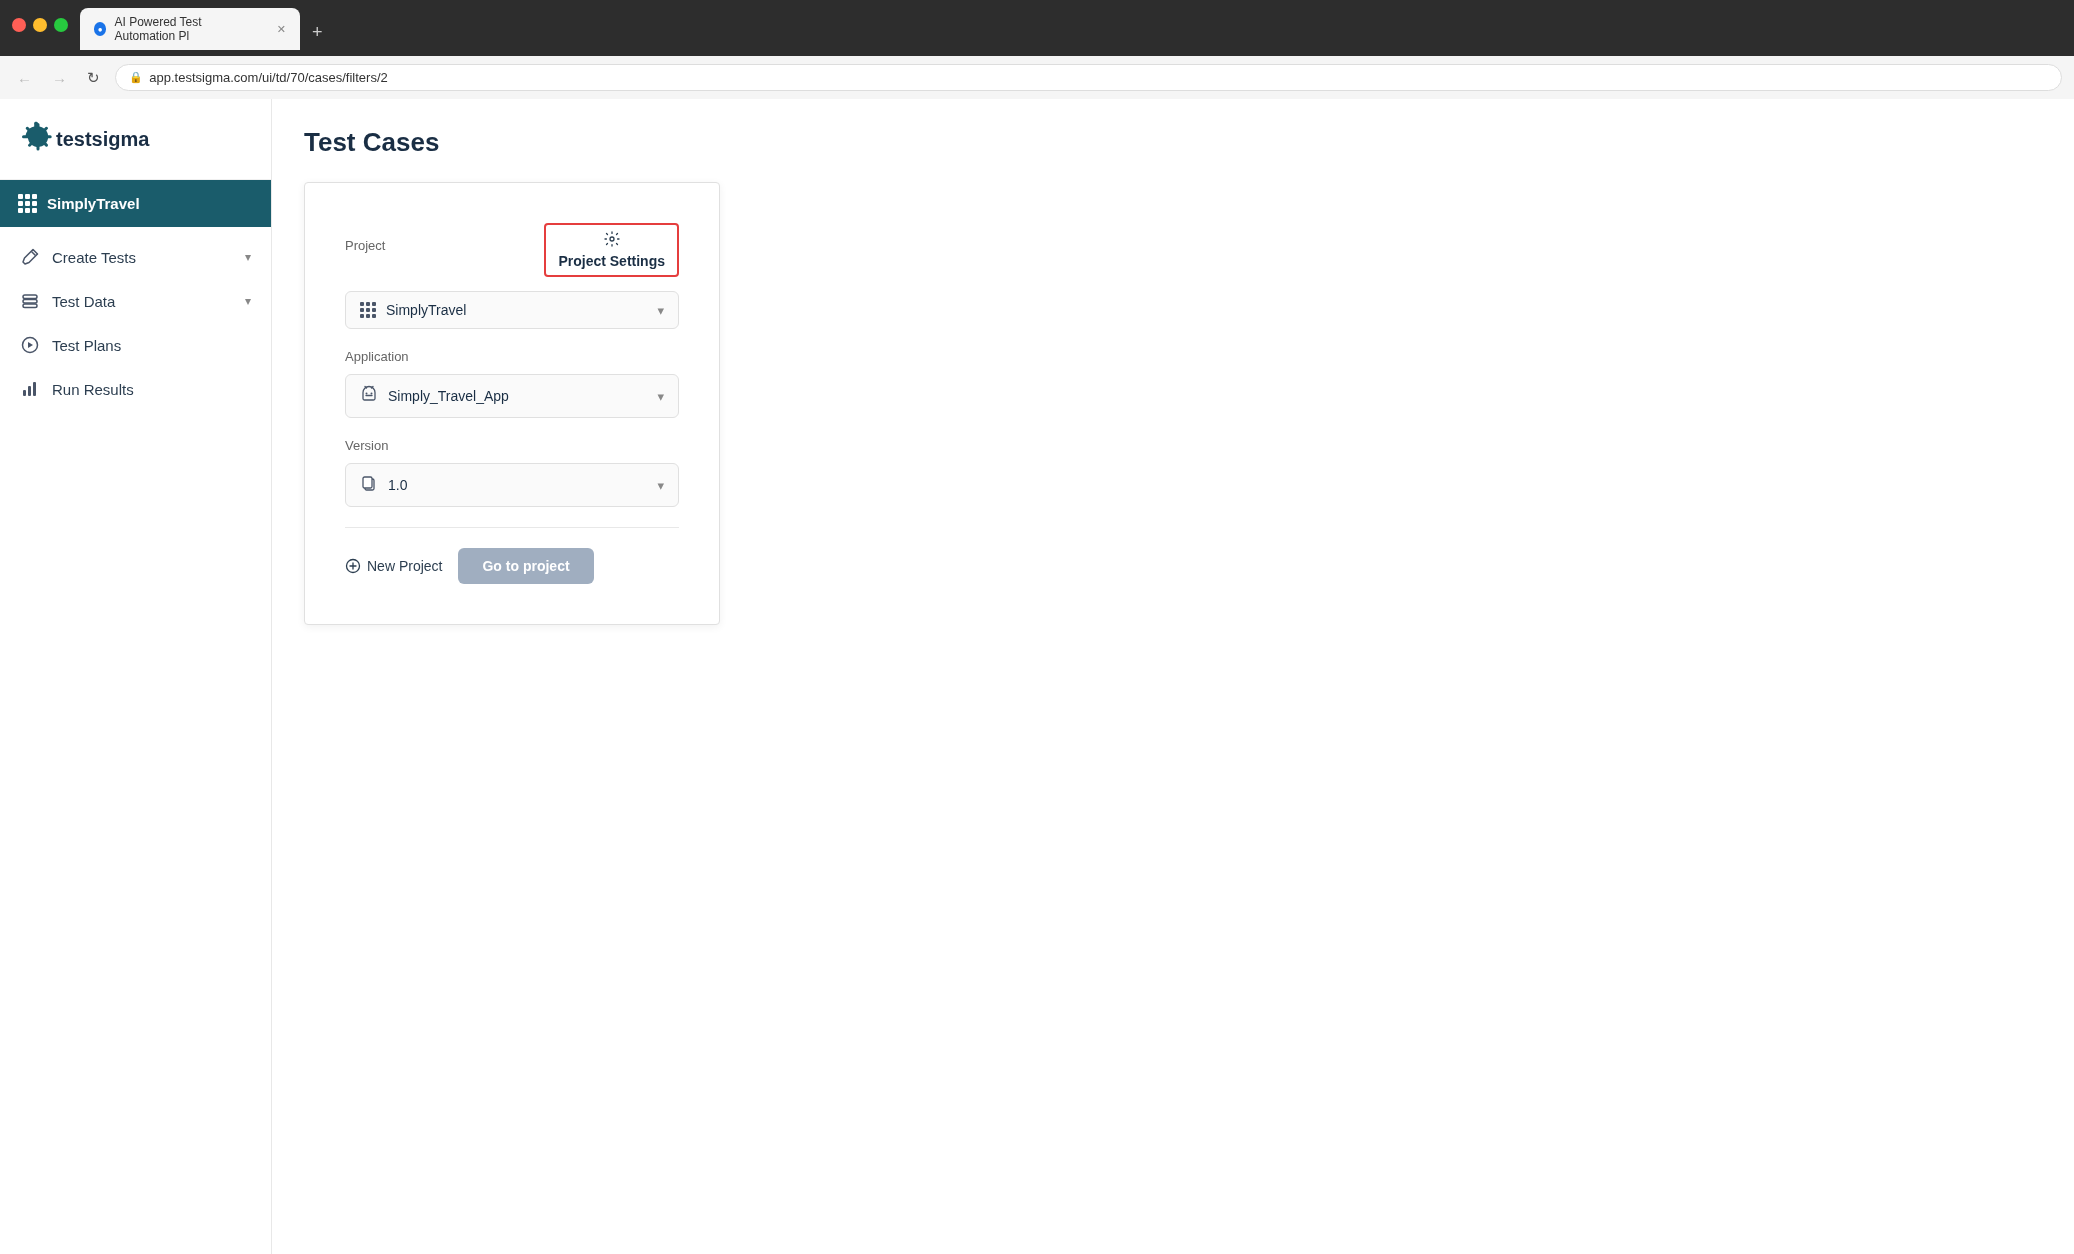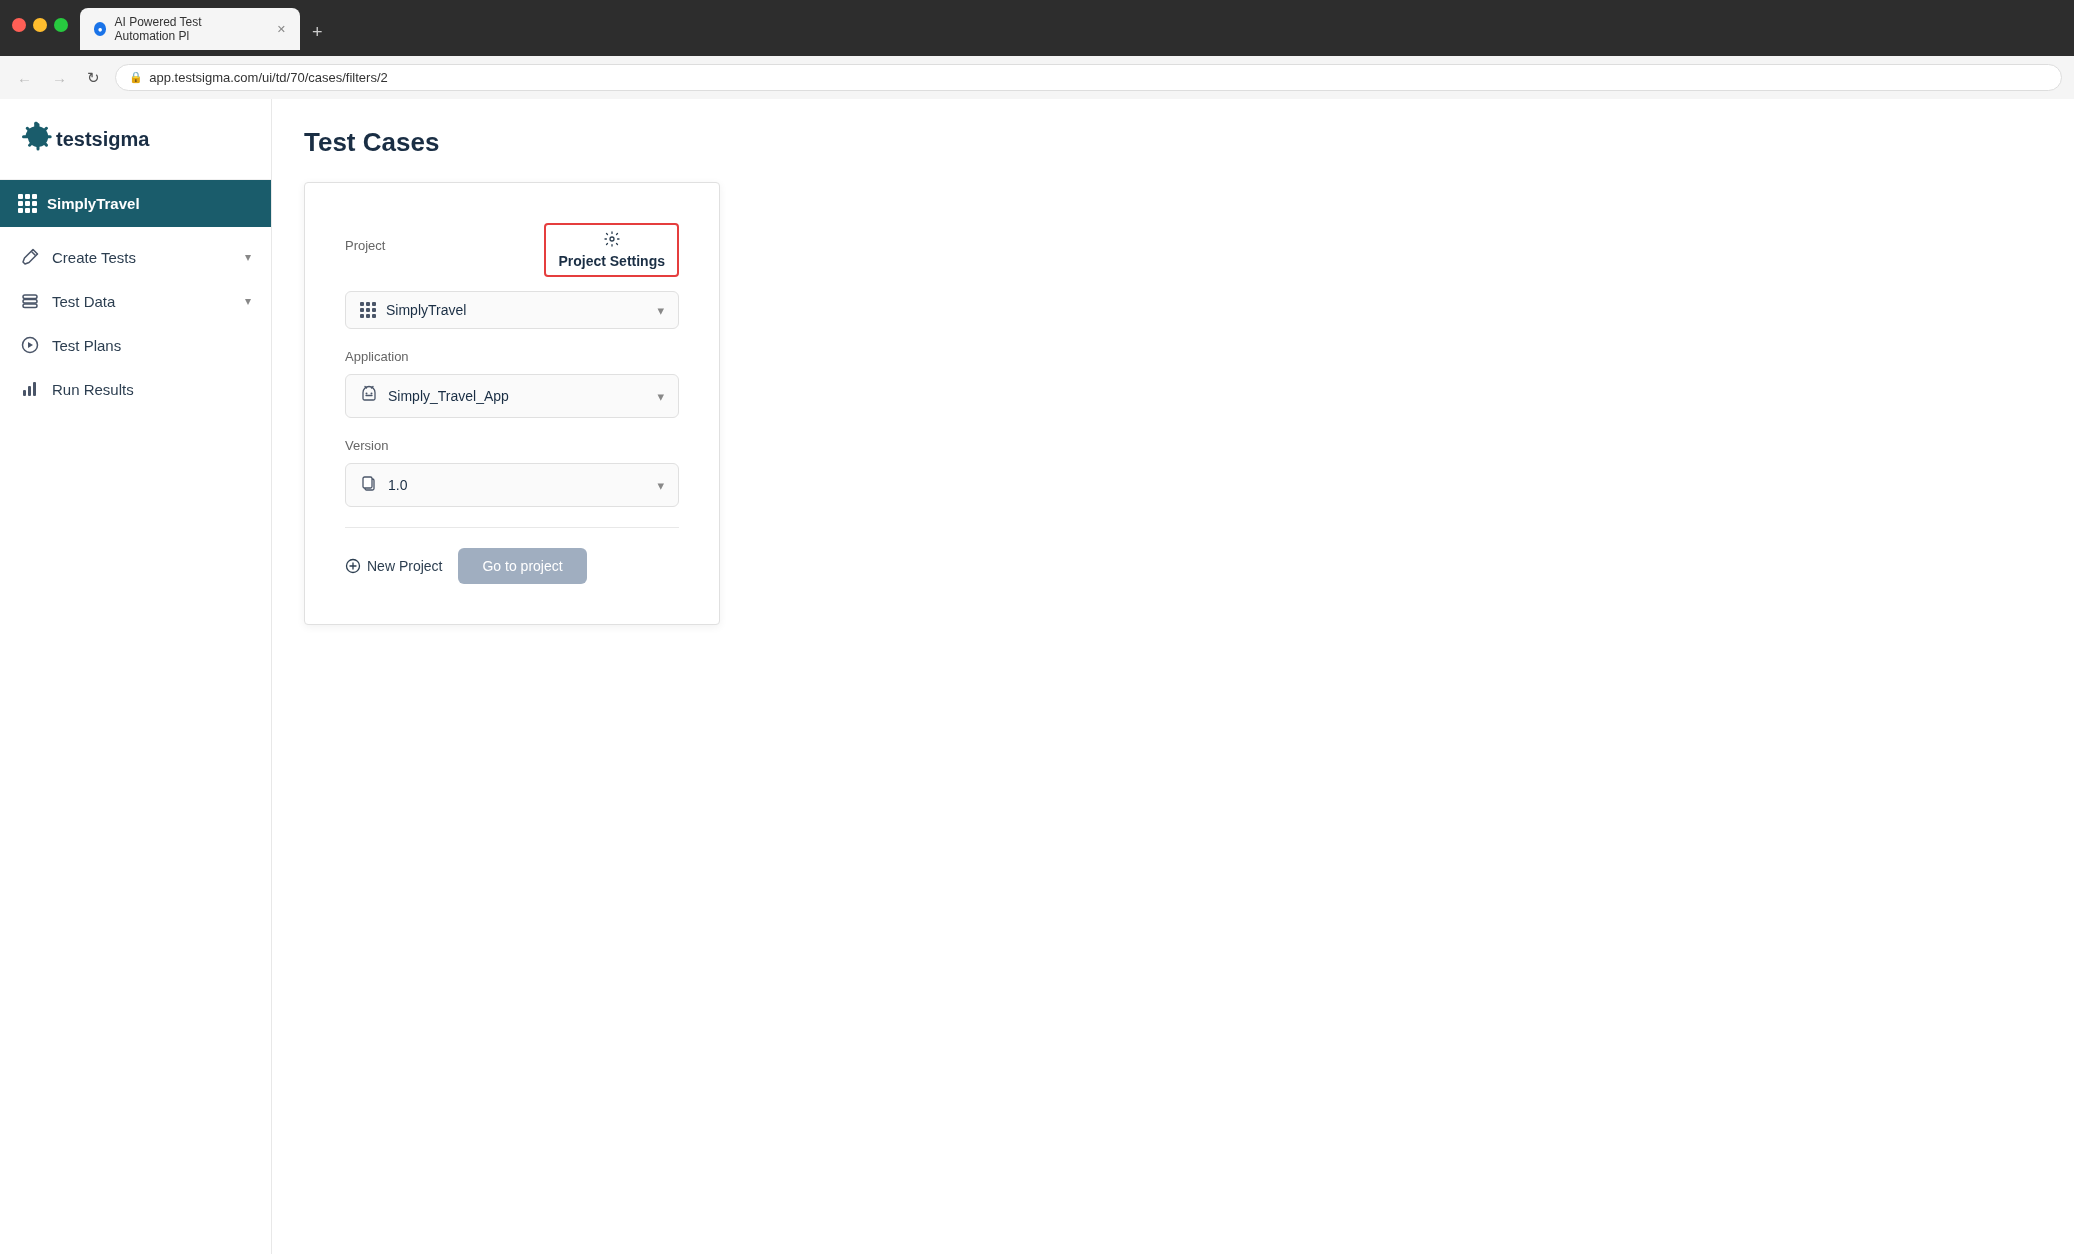--- a/index.html
+++ b/index.html
@@ -302,21 +302,21 @@
       font-weight: 500;
     }
     .go-to-project-btn {
       background: #a0aec0;
       color: white;
       border: none;
       border-radius: 6px;
       padding: 10px 24px;
       font-size: 14px;
       cursor: pointer;
-      font-weight: 400;
+      font-weight: 700;
     }
   </style>
 </head>
 <body>
 
 <div class="browser-chrome">
   <div style="display:flex; align-items:center; padding-bottom:6px;">
     <div class="browser-traffic-lights">
       <div class="traffic-light tl-red"></div>
       <div class="traffic-light tl-yellow"></div>

